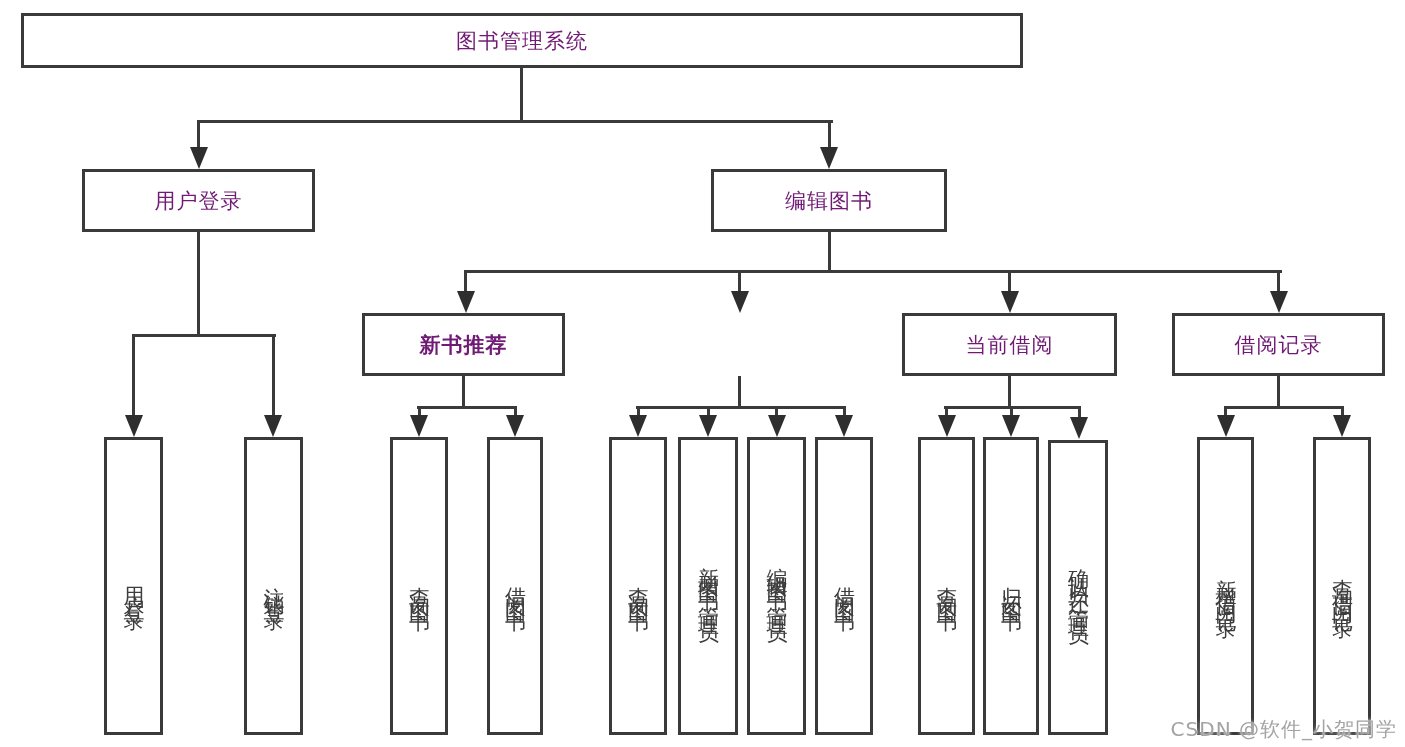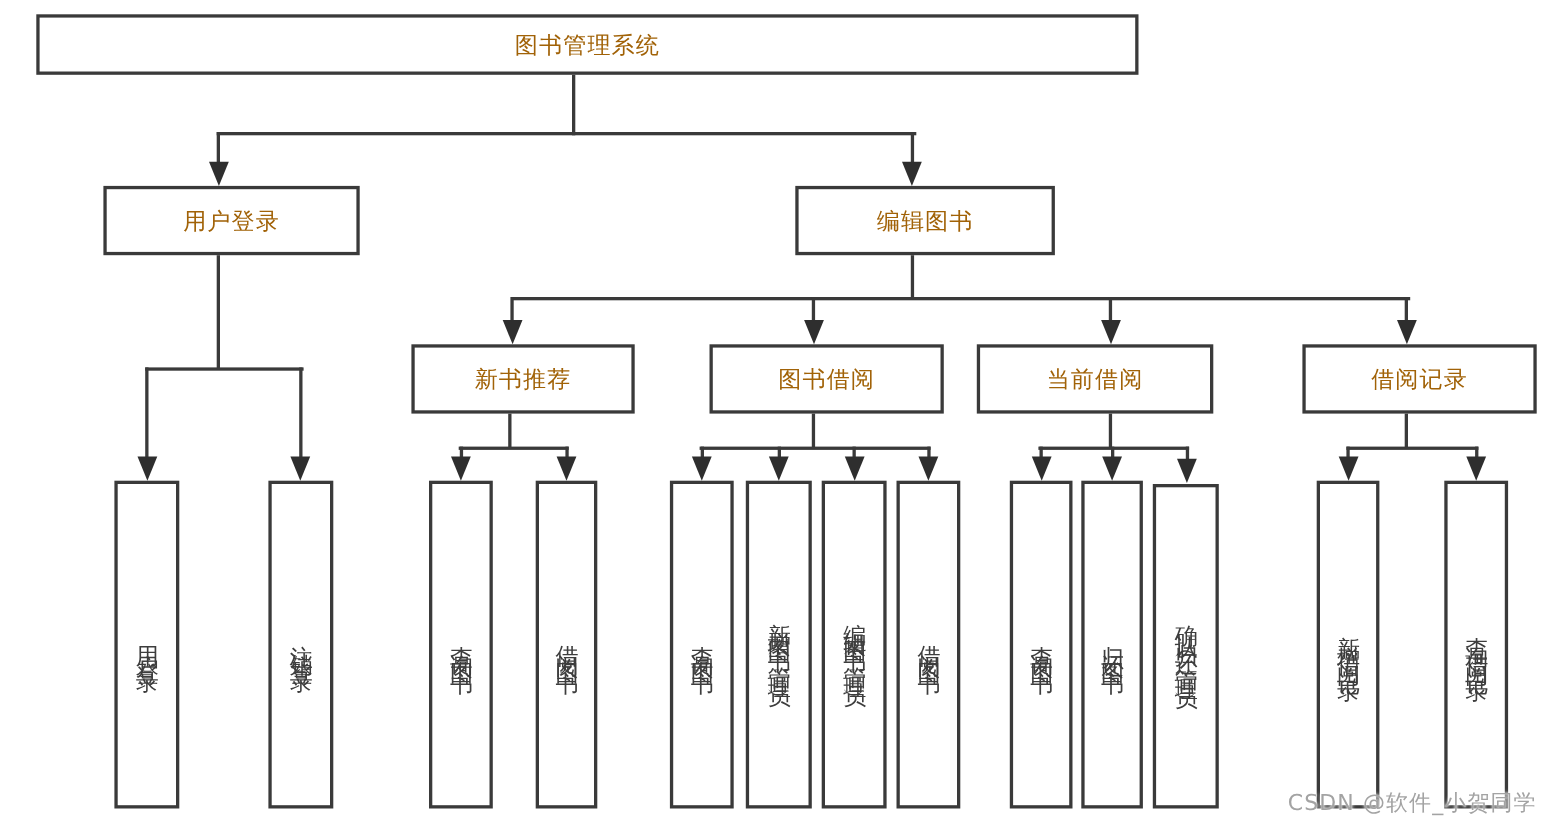--- a/index.html
+++ b/index.html
@@ -2,23 +2,23 @@
 <html><head>
 <meta charset="utf-8">
 <style>
   html,body{margin:0;padding:0;background:#ffffff;}
   #stage{
     position:relative;width:1405px;height:747px;background:#ffffff;
     font-family:"DejaVu Sans","Liberation Sans",sans-serif;overflow:hidden;
   }
   .box{
     position:absolute;box-sizing:border-box;background:#ffffff;
-    border:3px solid #3a3a3a;color:#a16207;
+    border:3px solid #3a3a3a;color:#701a75;
     display:flex;align-items:center;justify-content:center;
-    font-size:21px;letter-spacing:1px;white-space:nowrap;margin-left:12px;
+    font-size:21px;letter-spacing:1px;white-space:nowrap;
   }
   .vbox{
     position:absolute;box-sizing:border-box;background:#ffffff;
     border:3px solid #3a3a3a;color:#3d3d3d;
     display:flex;align-items:center;justify-content:center;
     font-size:21px;
   }
   .vtext{
     writing-mode:vertical-rl;text-orientation:mixed;
     letter-spacing:8px;line-height:1;
@@ -38,23 +38,22 @@
 </head>
 <body>
 
 <div id="stage">
 
   <div class="box" style="left:21px;top:13px;width:1002px;height:55px;">图书管理系统</div>
 
   <div class="box" style="left:82px;top:169px;width:233px;height:63px;">用户登录</div>
   <div class="box" style="left:711px;top:169px;width:236px;height:63px;">编辑图书</div>
 
-  <div class="box" style="left:362px;top:313px;width:203px;height:63px;">新书推荐</div>
-  <div class="box" style="left:633px;top:313px;width:213px;height:63px;">图书借阅</div>
-  <div class="box" style="left:876px;top:313px;width:215px;height:63px;">当前借阅</div>
+  <div class="box" style="left:362px;top:313px;width:203px;height:63px;font-weight:bold;">新书推荐</div>
+  <div class="box" style="left:902px;top:313px;width:215px;height:63px;">当前借阅</div>
   <div class="box" style="left:1172px;top:313px;width:213px;height:63px;">借阅记录</div>
 
   <div class="vbox" style="left:104px;top:437px;width:59px;height:298px;">
     <span class="vtext">用户登录</span>
     </div>
   <div class="vbox" style="left:244px;top:437px;width:59px;height:298px;">
     <span class="vtext">注销登录</span>
     </div>
 
   <div class="vbox" style="left:390px;top:437px;width:58px;height:298px;">

